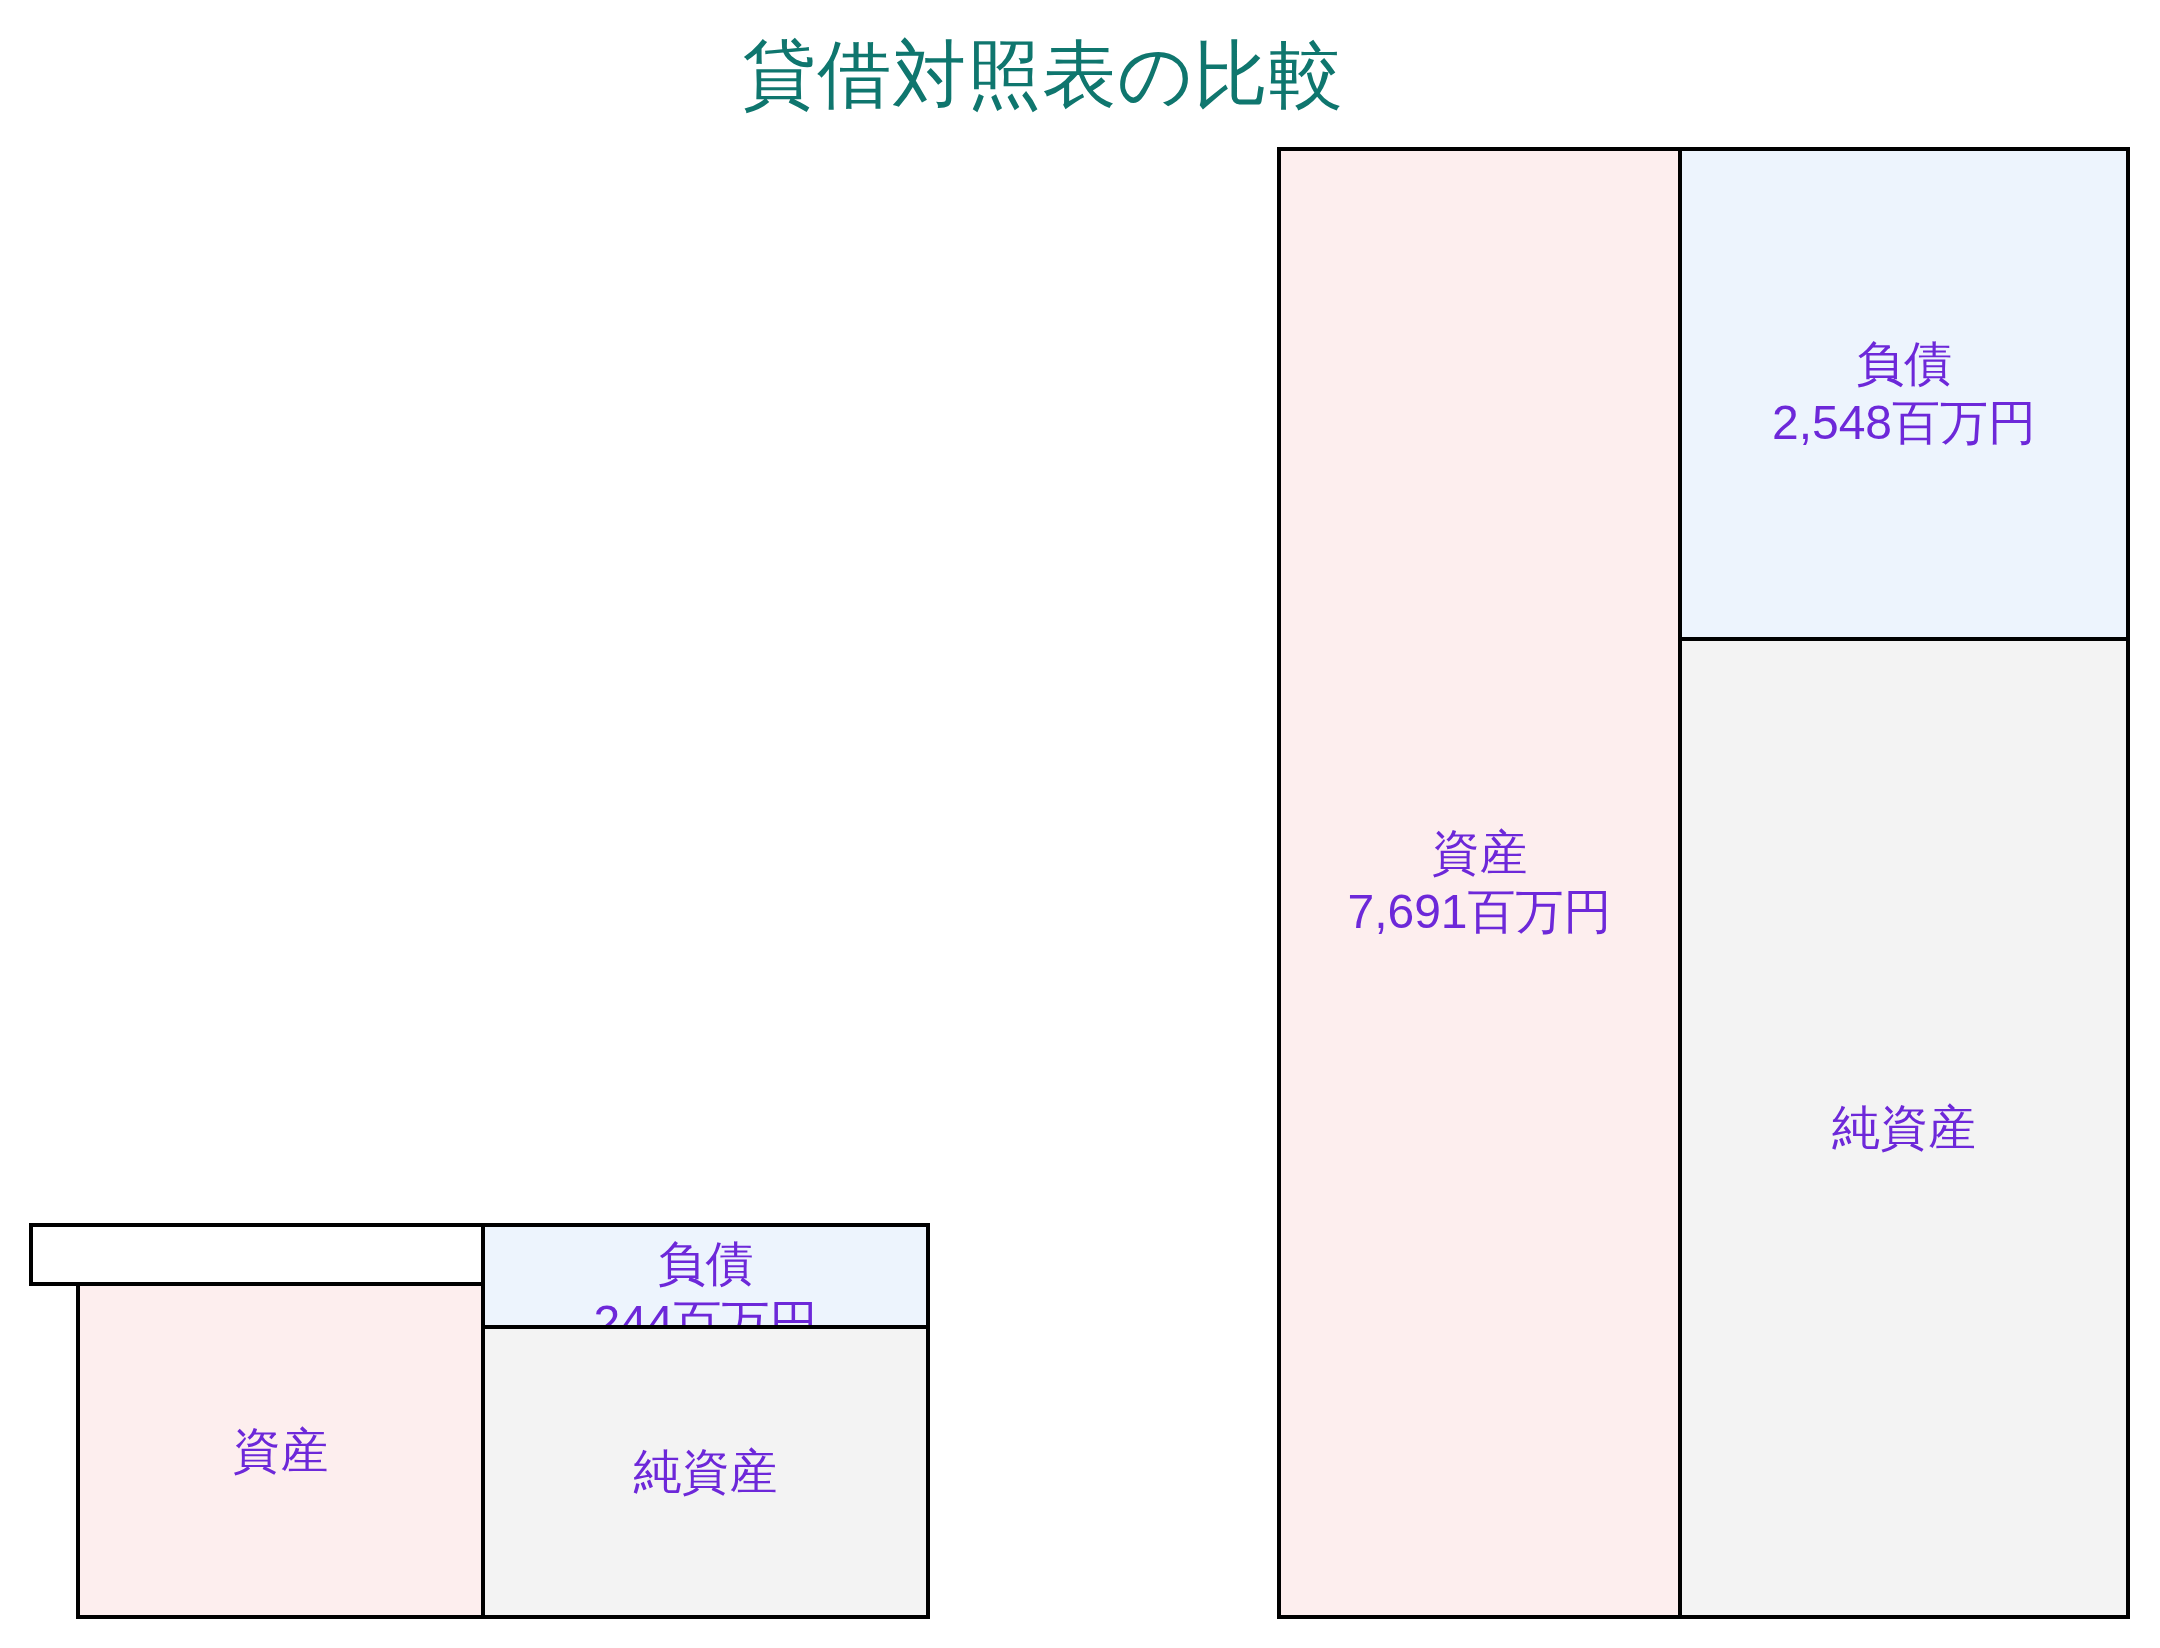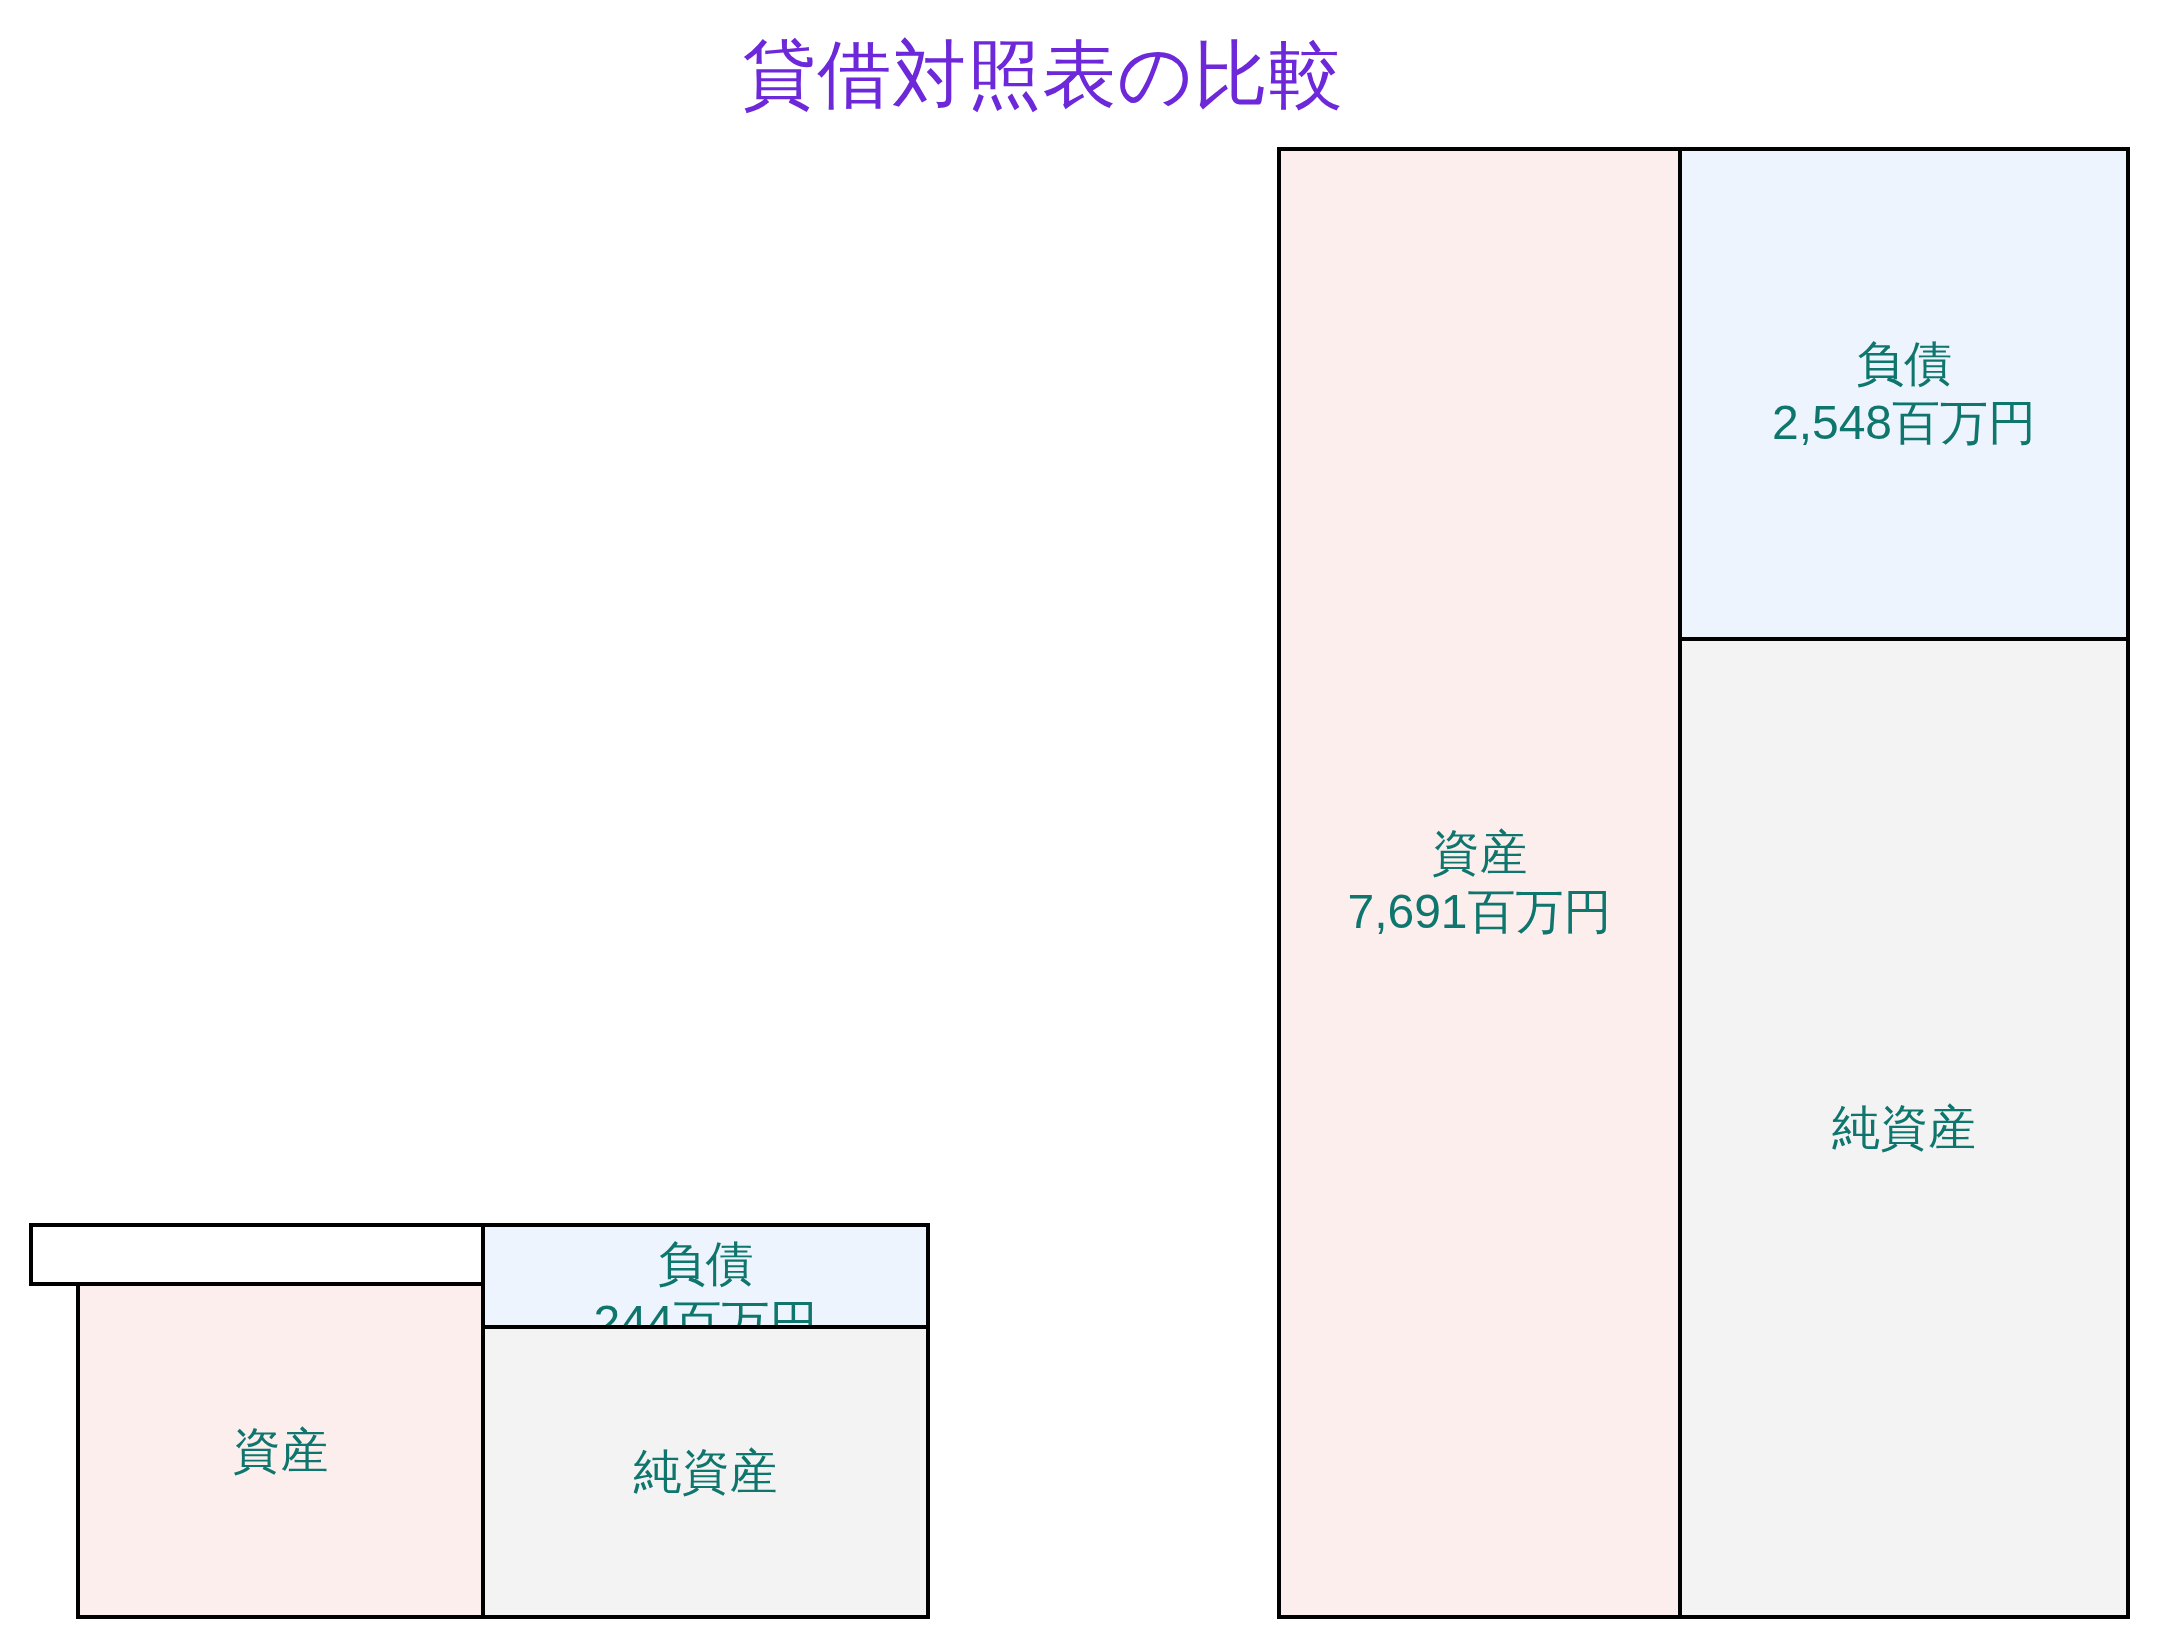--- a/index.html
+++ b/index.html
@@ -20,21 +20,21 @@
   #chart-title {
     position: absolute;
     left: 0;
     top: 34px;
     width: 2160px;
     text-align: center;
     font-size: 74px;
     line-height: 1.1;
     letter-spacing: 1px;
     font-weight: 400;
-    color: #6d28d9;
+    color: #0f766e;
     white-space: nowrap;
   }
   
   #chart-title .title-inner {
     display: inline-block;
     transform: translateX(-37px);
   }
 
   
   .bs-block {
@@ -59,21 +59,21 @@
     background: #ffffff;
   }
   .cell-label {
     position: absolute;
     left: 0;
     right: 0;
     text-align: center;
     font-size: 48px;
     line-height: 1.22;
     white-space: nowrap;
-    color: #0f766e;
+    color: #6d28d9;
   }
   .cell-label .l1 { display: block; }
   .cell-label .l2 { display: block; }
 
   
   .cell-label.centered {
     top: 50%;
     transform: translateY(-50%);
   }
   

